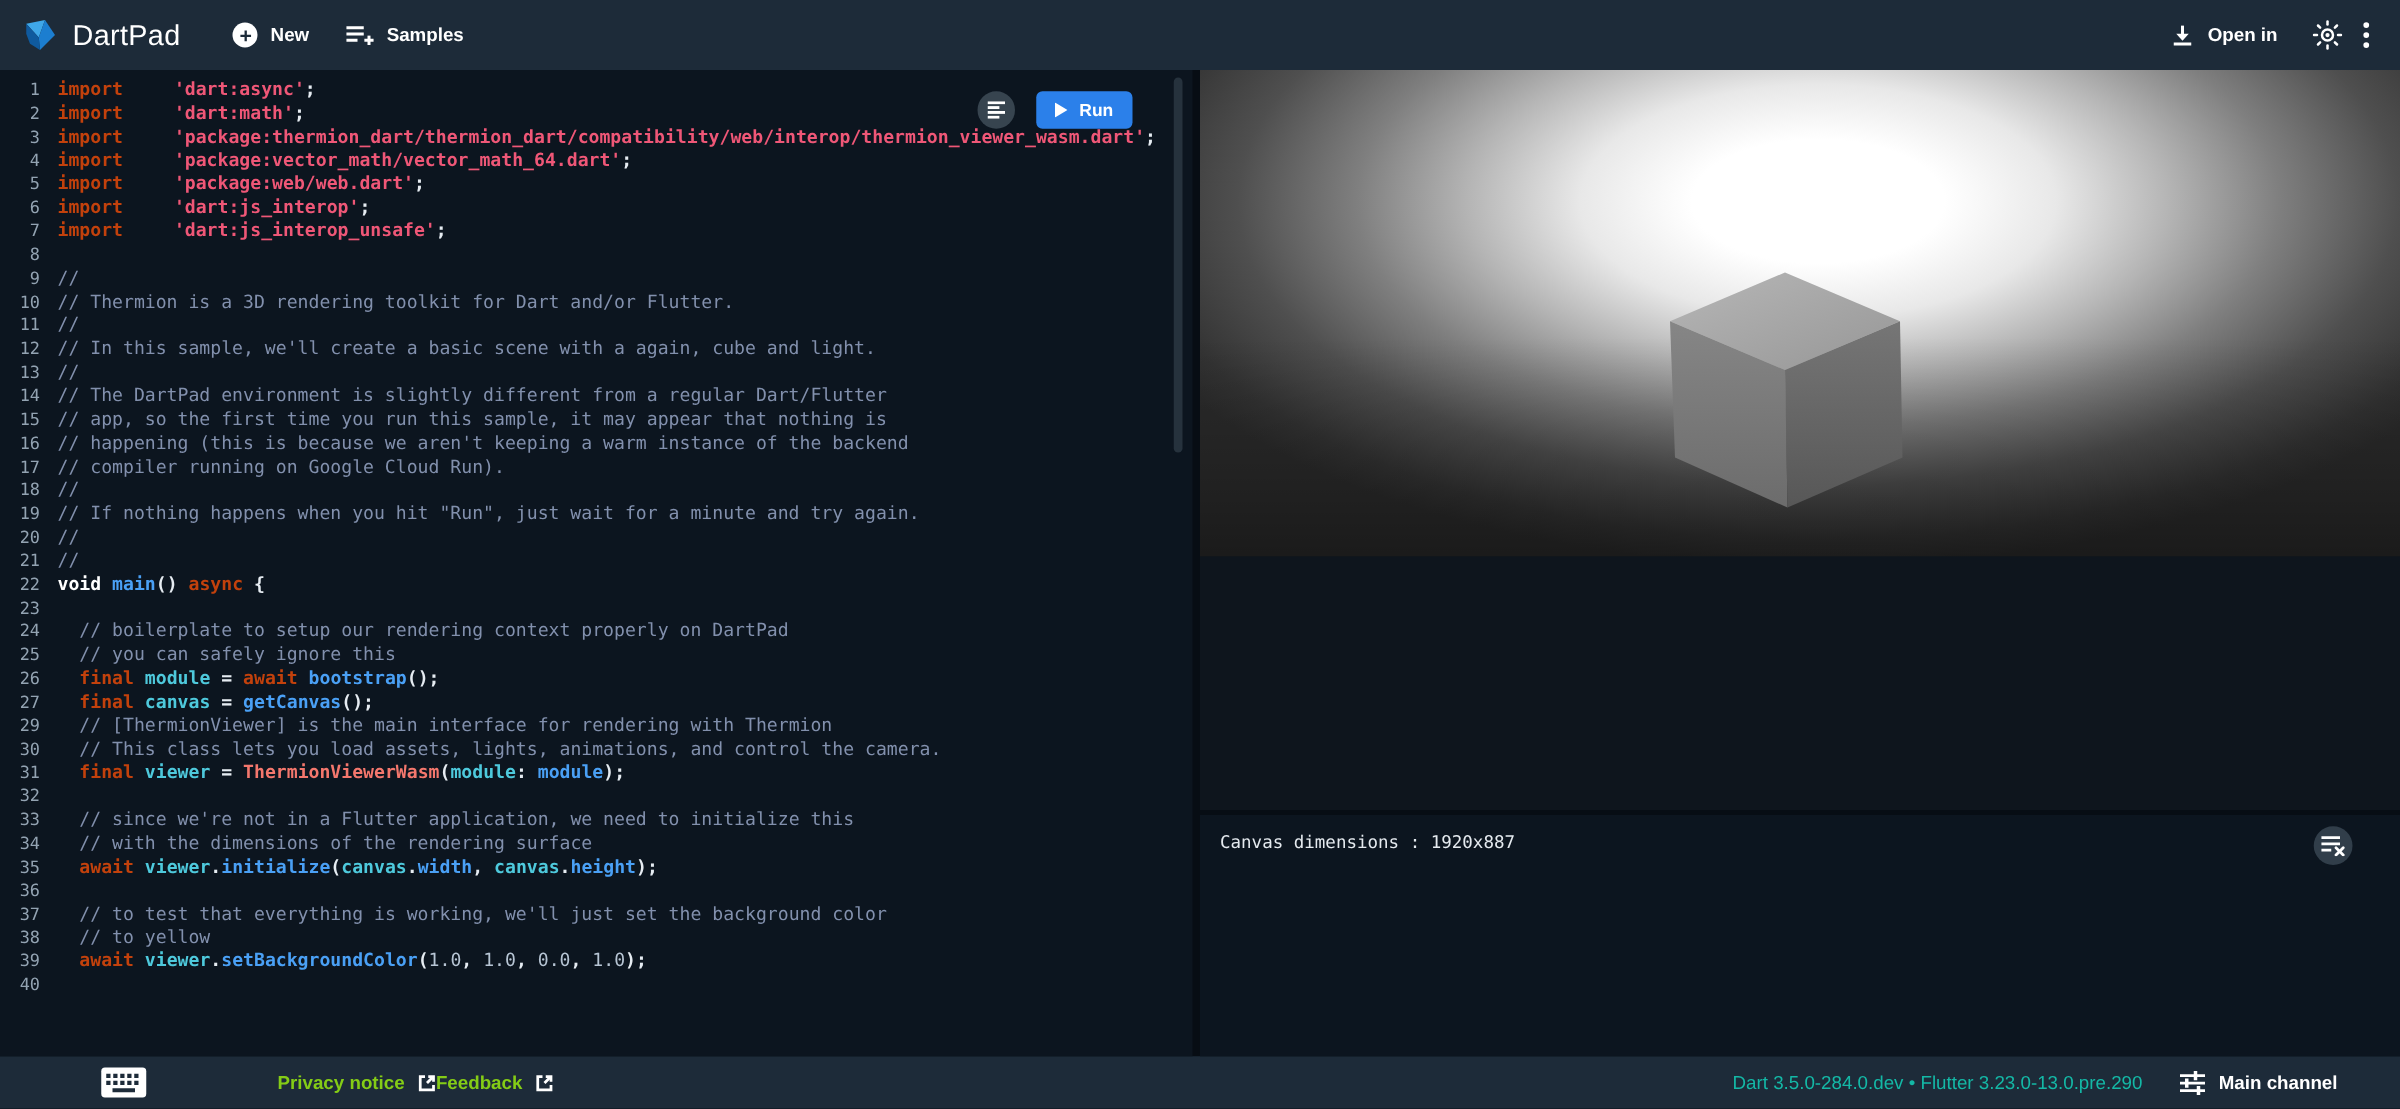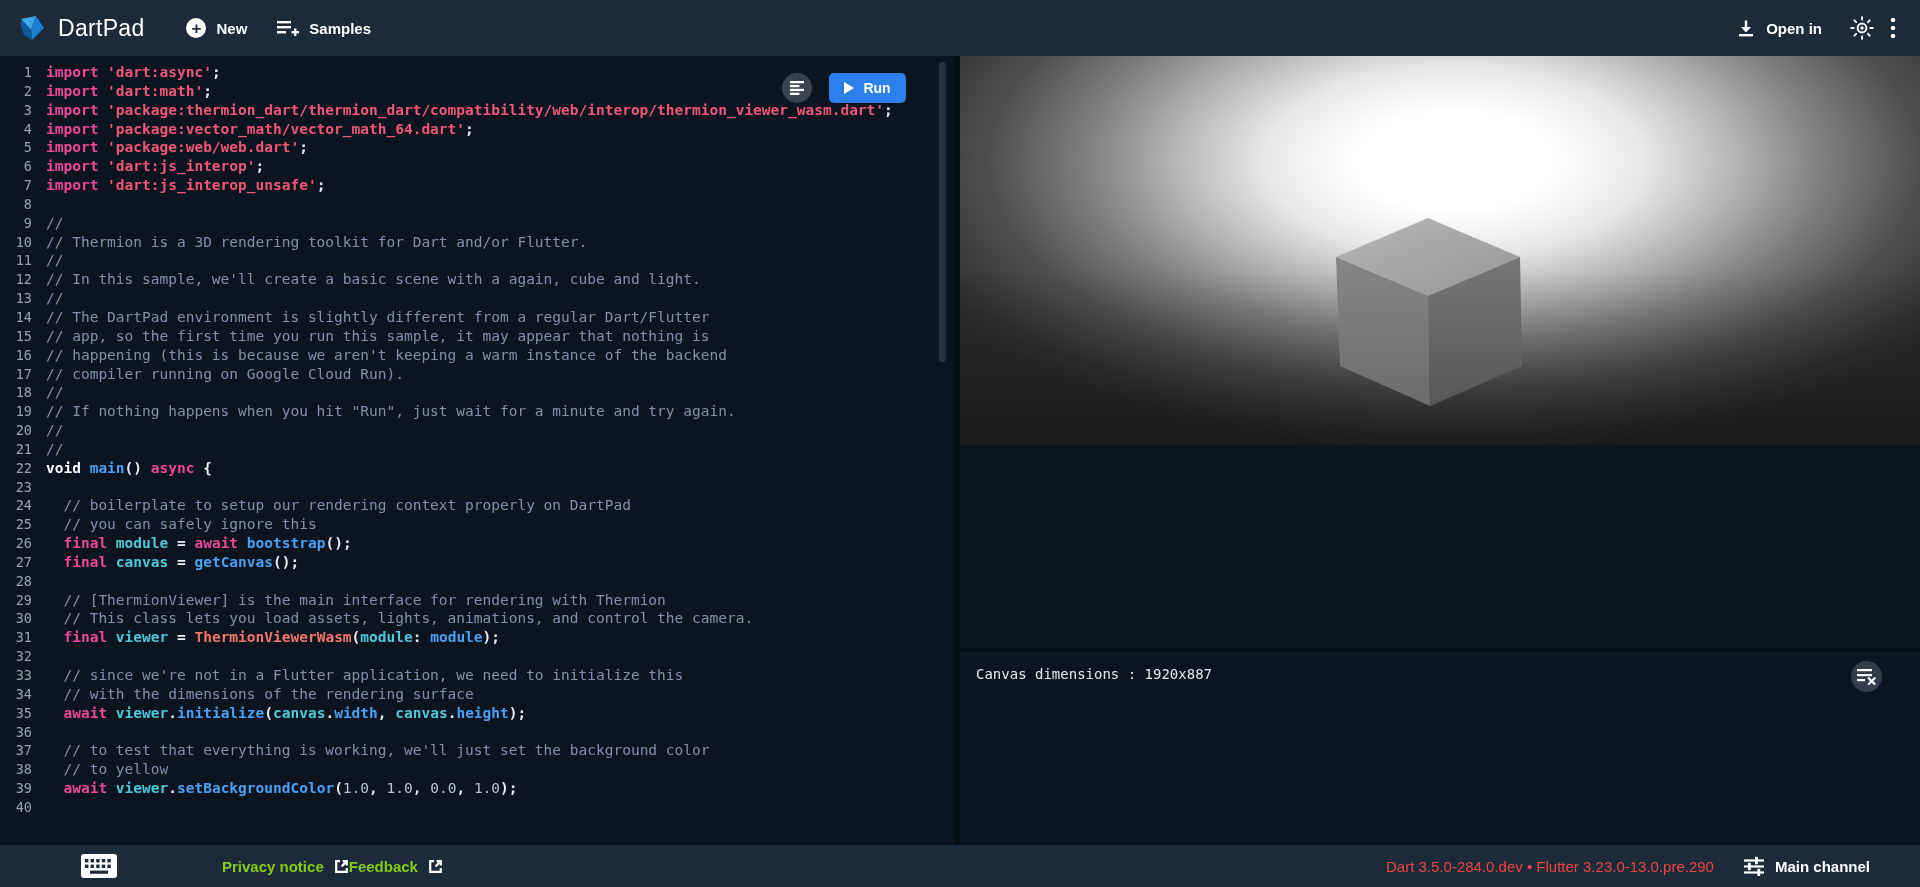--- a/index.html
+++ b/index.html
@@ -27,22 +27,22 @@
 
   
   main { flex:1; display:flex; background:#070d14; min-height:0; }
 
   .editor { flex:0 0 954px; margin-right:6px; background:#0c151f; position:relative;
     padding-top:7px; overflow:hidden; }
   .code-line { display:flex; height:18.85px; line-height:18.85px; white-space:pre;
     font-family:"DejaVu Sans Mono", monospace; font-size:14.5px; }
   .line-num { flex:none; width:32px; text-align:right; color:#93a3b2; font-size:13.5px; font-weight:400; }
   .line-src { margin-left:14px; font-weight:700; color:#e6ecf2; }
-  .tok-k { color:#ec4899; }
-  .tok-s { color:#ef5777; }
+  .tok-k { color:#c2410c; }
+  .tok-s { color:#ef5777;margin-left:32px; }
   .tok-c { color:#8290ad; font-weight:400; }
   .tok-p { color:#e6ecf2; }
   .tok-b { color:#ffffff; }
   .tok-i { color:#4ec9dc; }
   .tok-f { color:#4aa0f5; }
   .tok-t { color:#f4776d; }
   .tok-n { color:#b7c5d4; font-weight:400; }
 
   .editor-actions { position:absolute; top:17px; right:48px; display:flex;
     align-items:center; gap:17px; }
@@ -73,21 +73,21 @@
     align-items:center; justify-content:center; cursor:pointer; }
 
   
   footer { height:42px; background:#1d2b39; display:flex; align-items:center;
     color:#ffffff; font-size:15px; flex:none; }
   .kb-btn { margin-left:80px; }
   .flink { display:flex; align-items:center; gap:10px; font-weight:600; color:#84cc16;
     text-decoration:none; cursor:pointer; background:none; border:none; font-size:15px; }
   .flink.privacy { margin-left:104px; }
   .flink.feedback { }
-  .versions { margin-left:auto; font-weight:400; color:#ef4444; }
+  .versions { margin-left:auto; font-weight:400; color:#14b8a6; }
   .channel { display:flex; align-items:center; gap:11px; margin-left:30px;
     margin-right:50px; font-weight:600; cursor:pointer; color:#ffffff;
     background:none; border:none; font-size:15px;justify-content:space-between; }
 </style>
 </head>
 <body>
 
 <div class="app">
 
   <header>
@@ -177,21 +177,20 @@
           <div class="code-line"><span class="line-num">18</span><span class="line-src"><span class="tok-c">//</span></span></div>
           <div class="code-line"><span class="line-num">19</span><span class="line-src"><span class="tok-c">// If nothing happens when you hit "Run", just wait for a minute and try again.</span></span></div>
           <div class="code-line"><span class="line-num">20</span><span class="line-src"><span class="tok-c">//</span></span></div>
           <div class="code-line"><span class="line-num">21</span><span class="line-src"><span class="tok-c">//</span></span></div>
           <div class="code-line"><span class="line-num">22</span><span class="line-src"><span class="tok-b">void </span><span class="tok-f">main</span><span class="tok-p">() </span><span class="tok-k">async</span><span class="tok-p"> {</span></span></div>
           <div class="code-line"><span class="line-num">23</span><span class="line-src"></span></div>
           <div class="code-line"><span class="line-num">24</span><span class="line-src"><span class="tok-p">  </span><span class="tok-c">// boilerplate to setup our rendering context properly on DartPad</span></span></div>
           <div class="code-line"><span class="line-num">25</span><span class="line-src"><span class="tok-p">  </span><span class="tok-c">// you can safely ignore this</span></span></div>
           <div class="code-line"><span class="line-num">26</span><span class="line-src"><span class="tok-p">  </span><span class="tok-k">final </span><span class="tok-i">module</span><span class="tok-p"> = </span><span class="tok-k">await </span><span class="tok-f">bootstrap</span><span class="tok-p">();</span></span></div>
           <div class="code-line"><span class="line-num">27</span><span class="line-src"><span class="tok-p">  </span><span class="tok-k">final </span><span class="tok-i">canvas</span><span class="tok-p"> = </span><span class="tok-f">getCanvas</span><span class="tok-p">();</span></span></div>
-          <div class="code-line"><span class="line-num">28</span><span class="line-src"></span></div>
           <div class="code-line"><span class="line-num">29</span><span class="line-src"><span class="tok-p">  </span><span class="tok-c">// [ThermionViewer] is the main interface for rendering with Thermion</span></span></div>
           <div class="code-line"><span class="line-num">30</span><span class="line-src"><span class="tok-p">  </span><span class="tok-c">// This class lets you load assets, lights, animations, and control the camera.</span></span></div>
           <div class="code-line"><span class="line-num">31</span><span class="line-src"><span class="tok-p">  </span><span class="tok-k">final </span><span class="tok-i">viewer</span><span class="tok-p"> = </span><span class="tok-t">ThermionViewerWasm</span><span class="tok-p">(</span><span class="tok-i">module</span><span class="tok-p">: </span><span class="tok-f">module</span><span class="tok-p">);</span></span></div>
           <div class="code-line"><span class="line-num">32</span><span class="line-src"></span></div>
           <div class="code-line"><span class="line-num">33</span><span class="line-src"><span class="tok-p">  </span><span class="tok-c">// since we're not in a Flutter application, we need to initialize this</span></span></div>
           <div class="code-line"><span class="line-num">34</span><span class="line-src"><span class="tok-p">  </span><span class="tok-c">// with the dimensions of the rendering surface</span></span></div>
           <div class="code-line"><span class="line-num">35</span><span class="line-src"><span class="tok-p">  </span><span class="tok-k">await </span><span class="tok-i">viewer</span><span class="tok-p">.</span><span class="tok-f">initialize</span><span class="tok-p">(</span><span class="tok-i">canvas</span><span class="tok-p">.</span><span class="tok-f">width</span><span class="tok-p">, </span><span class="tok-i">canvas</span><span class="tok-p">.</span><span class="tok-f">height</span><span class="tok-p">);</span></span></div>
           <div class="code-line"><span class="line-num">36</span><span class="line-src"></span></div>
           <div class="code-line"><span class="line-num">37</span><span class="line-src"><span class="tok-p">  </span><span class="tok-c">// to test that everything is working, we'll just set the background color</span></span></div>
           <div class="code-line"><span class="line-num">38</span><span class="line-src"><span class="tok-p">  </span><span class="tok-c">// to yellow</span></span></div>

